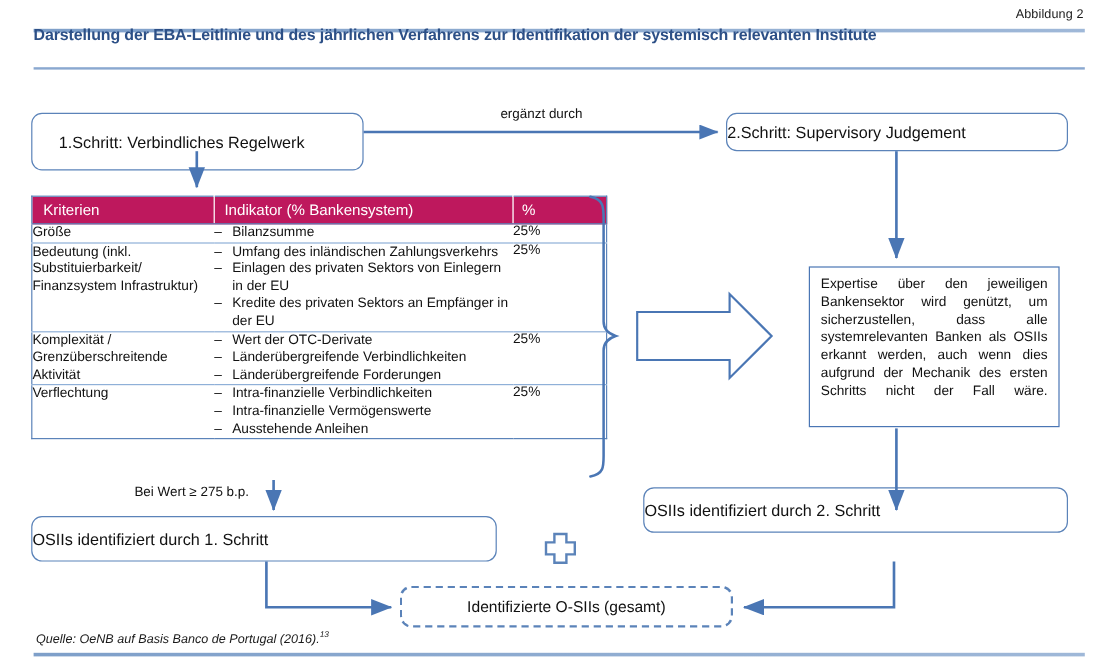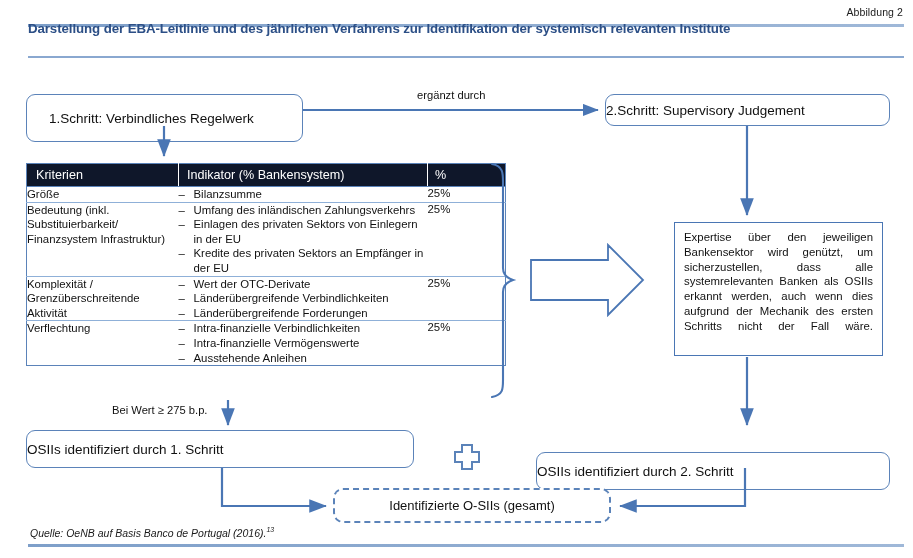--- a/index.html
+++ b/index.html
@@ -157,21 +157,21 @@
     table-layout: fixed;
     background: #ffffff;
     border: 1px solid #5b83b9;
   }
   .tbl td, .tbl th {
     vertical-align: top;
     padding: 0;
     border-bottom: 1px solid #8fb0d8;
   }
   .tbl thead th {
-    background: #0f172a;
+    background: #be185d;
     color: #ffffff;
     font-weight: normal;
     font-size: 12.6px;
     text-align: left;
     height: 22px;
     vertical-align: middle;
     border-bottom: 1px solid #5b83b9;
   }
   .tbl thead th.c1 { padding-left: 9px; }
   .tbl thead th.c2 { padding-left: 8px; border-left: 1px solid #ffffff; }
@@ -288,21 +288,21 @@
   <div class="textbox" style="left:674px; top:222px; width:209px; height:134px;">
     <span>Expertise über den jeweiligen Bankensektor wird genützt, um sicherzustellen, dass alle systemrelevanten Banken als OSIIs erkannt werden, auch wenn dies aufgrund der Mechanik des ersten Schritts nicht der Fall wäre.</span>
   </div>
 
   <div class="edge-label" style="left:112px; top:404px;">Bei Wert ≥ 275 b.p.</div>
 
   <div class="rbox centered" style="left:26px; top:430px; width:388px; height:38px;">
     <span class="label">OSIIs identifiziert durch 1. Schritt</span>
   </div>
 
-  <div class="rbox centered" style="left:536px; top:452px; width:354px; height:38px;">
+  <div class="rbox centered" style="left:536px; top:406px; width:354px; height:38px;">
     <span class="label">OSIIs identifiziert durch 2. Schritt</span>
   </div>
 
   <div class="dashbox" style="left:333px; top:488px; width:278px; height:35px;">
     <span>Identifizierte O-SIIs (gesamt)</span>
   </div>
 
   <div class="source"><span>Quelle: OeNB auf Basis Banco de Portugal (2016).</span><sup>13</sup></div>
   <div class="rule-bottom"></div>
 

